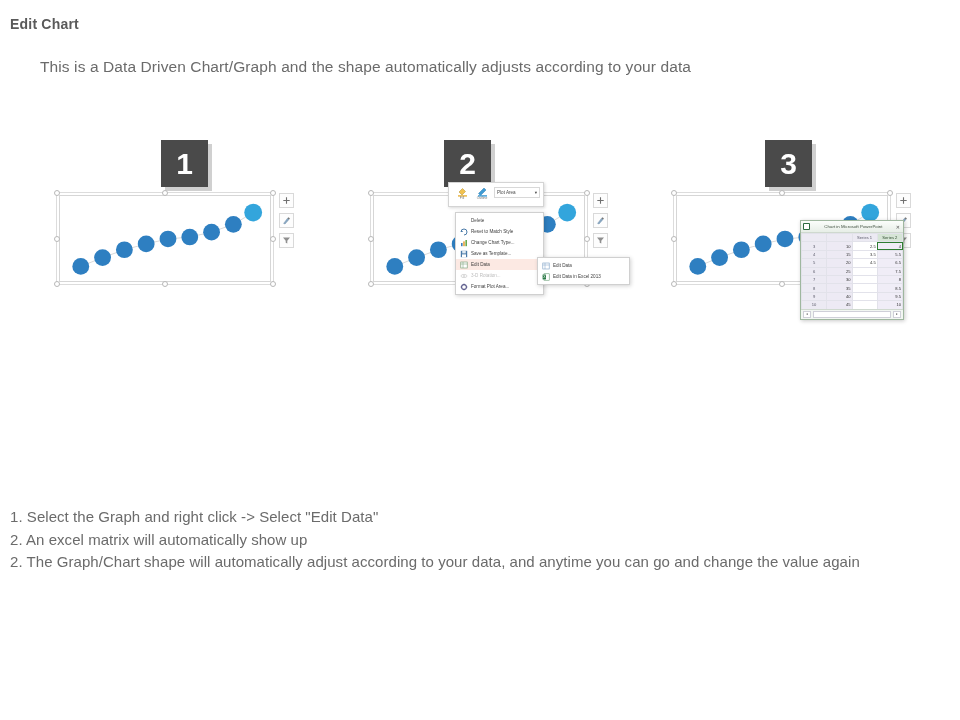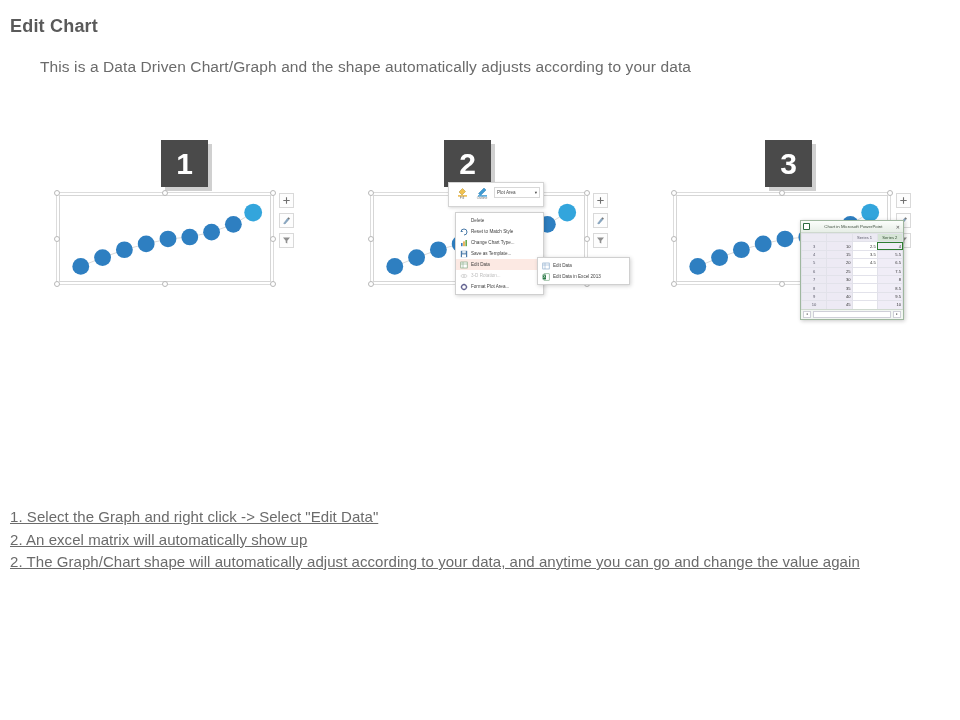--- a/index.html
+++ b/index.html
@@ -14,21 +14,21 @@
     font-family: "Liberation Sans", sans-serif;
     color: #595959;
     overflow: hidden;
   }
 
   
   #page-title {
     position: absolute;
     left: 10px;
     top: 16px;
-    font-size: 18px;
+    font-size: 14px;
     font-weight: bold;
     color: #5a5a5a;
     letter-spacing: .2px;
   }
   #page-subtitle {
     position: absolute;
     left: 10px;
     top: 58px;
     font-size: 15.5px;
     color: #6b6b6b;
@@ -322,21 +322,21 @@
   
   #instructions {
     position: absolute;
     left: 10px;
     top: 506px;
     width: 930px;
     font-size: 15px;
     line-height: 22.5px;
     color: #6b6b6b;
   }
-  #instructions div { letter-spacing: .05px; text-decoration: underline; }
+  #instructions div { letter-spacing: .05px; }
 </style>
 </head>
 <body>
 
 <div id="page-title">Edit Chart</div>
 <div id="page-subtitle">This is a Data Driven Chart/Graph and the shape automatically adjusts according to your data</div>
 
 <div class="panel p1">
   <div class="badge">1</div>
 

